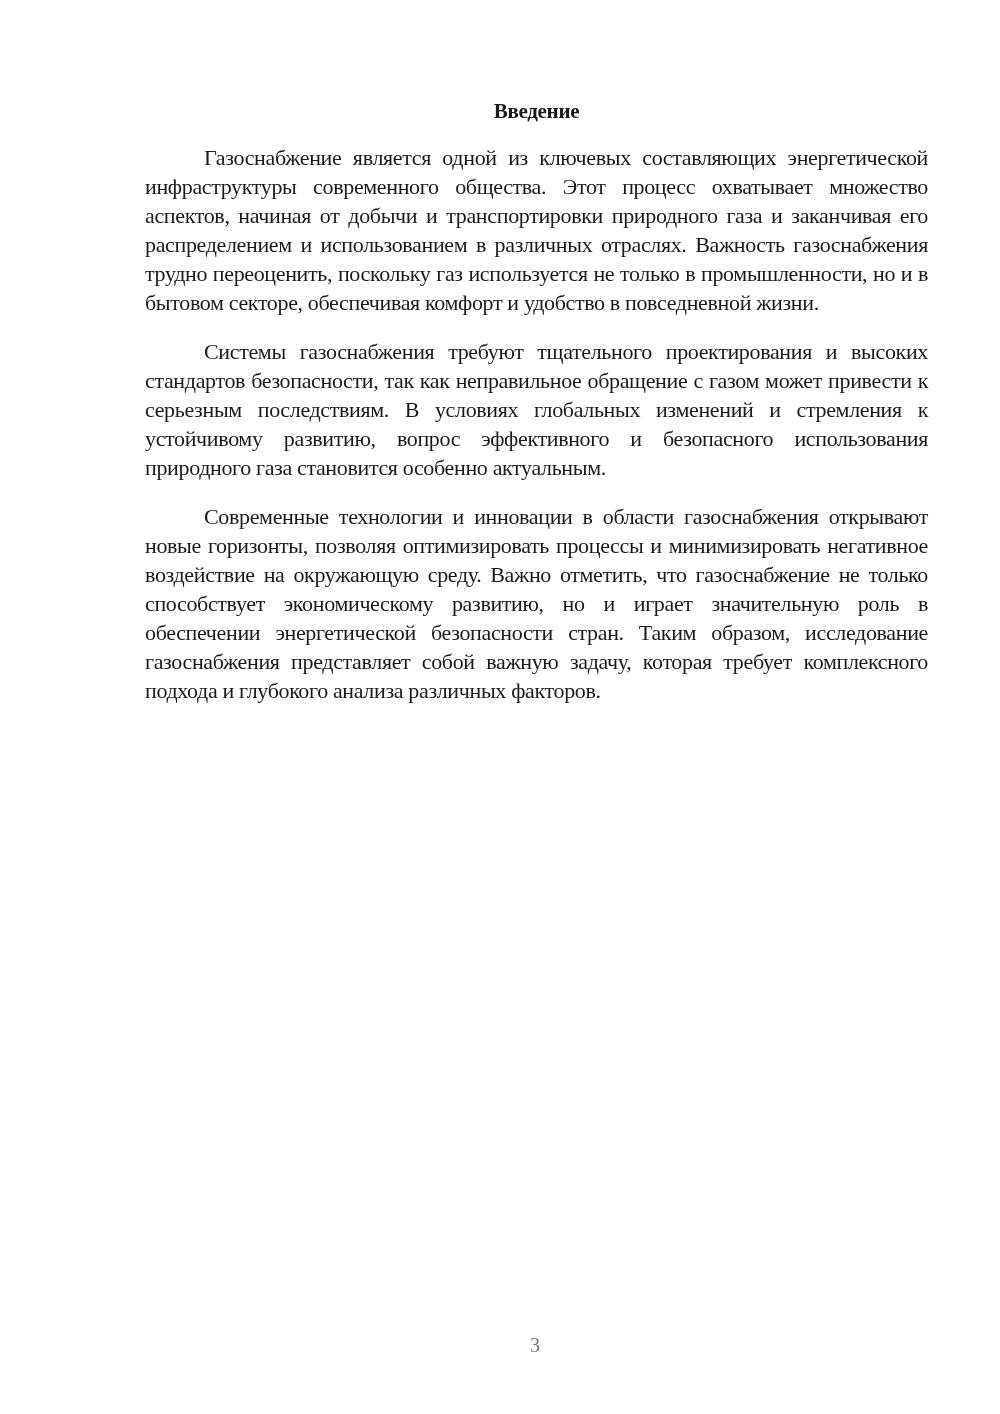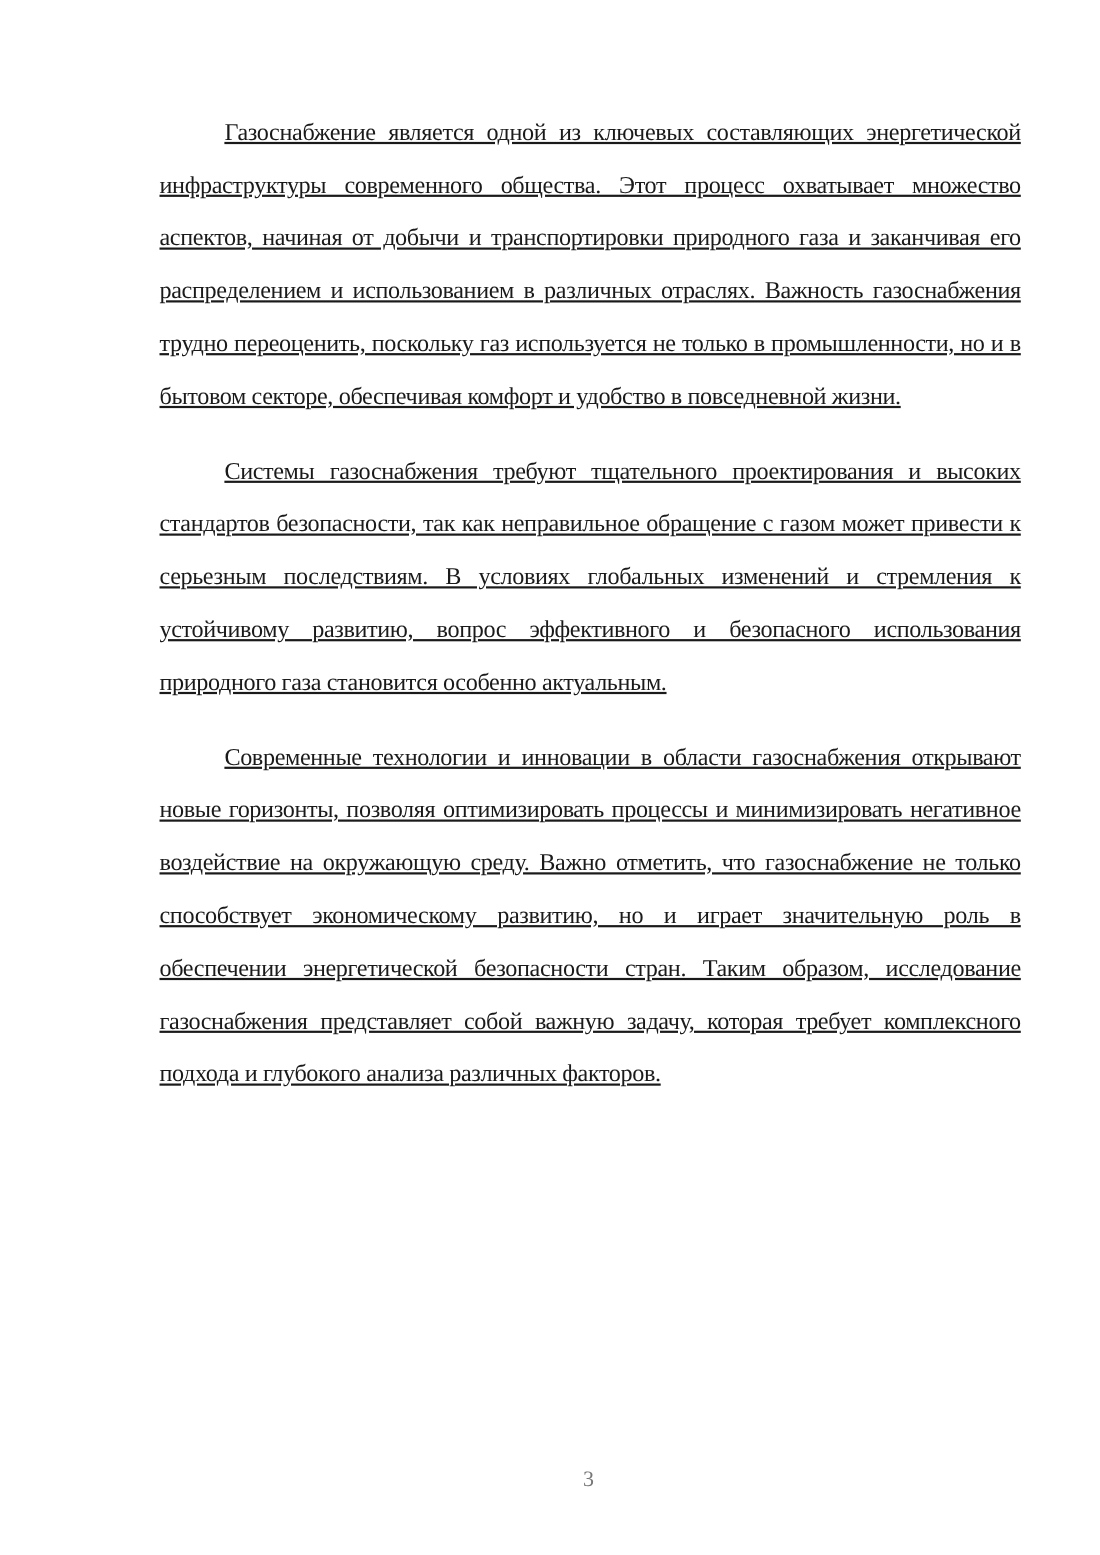--- a/index.html
+++ b/index.html
@@ -25,40 +25,40 @@
       text-align: center;
       font-weight: bold;
       font-size: 21px;
       line-height: 30px;
       margin: 0 0 17px 0;
       padding-left: 0;
       letter-spacing: -0.3px;
     }
     .para {
       font-size: 22px;
-      line-height: 48px;
+      line-height: 29px;
       text-align: justify;
       text-indent: 59px;
       margin: 0 0 20px 0;
       letter-spacing: -0.35px;
       word-spacing: 0px;
-      text-decoration: underline;
     }
     .page-number {
       position: absolute;
       top: 1334px;
       left: 0;
       width: 1070px;
       text-align: center;
       font-size: 20px;
       color: #777777;
     }
   </style>
 </head>
 <body>
 
 <div class="page">
+  <h1 class="title">Введение</h1>
   <p class="para">Газоснабжение является одной из ключевых составляющих энергетической инфраструктуры современного общества. Этот процесс охватывает множество аспектов, начиная от добычи и транспортировки природного газа и заканчивая его распределением и использованием в различных отраслях. Важность газоснабжения трудно переоценить, поскольку газ используется не только в промышленности, но и в бытовом секторе, обеспечивая комфорт и удобство в повседневной жизни.</p>
   <p class="para">Системы газоснабжения требуют тщательного проектирования и высоких стандартов безопасности, так как неправильное обращение с газом может привести к серьезным последствиям. В условиях глобальных изменений и стремления к устойчивому развитию, вопрос эффективного и безопасного использования природного газа становится особенно актуальным.</p>
   <p class="para">Современные технологии и инновации в области газоснабжения открывают новые горизонты, позволяя оптимизировать процессы и минимизировать негативное воздействие на окружающую среду. Важно отметить, что газоснабжение не только способствует экономическому развитию, но и играет значительную роль в обеспечении энергетической безопасности стран. Таким образом, исследование газоснабжения представляет собой важную задачу, которая требует комплексного подхода и глубокого анализа различных факторов.</p>
 </div>
 
 <div class="page-number">3</div>
 
 </body></html>

